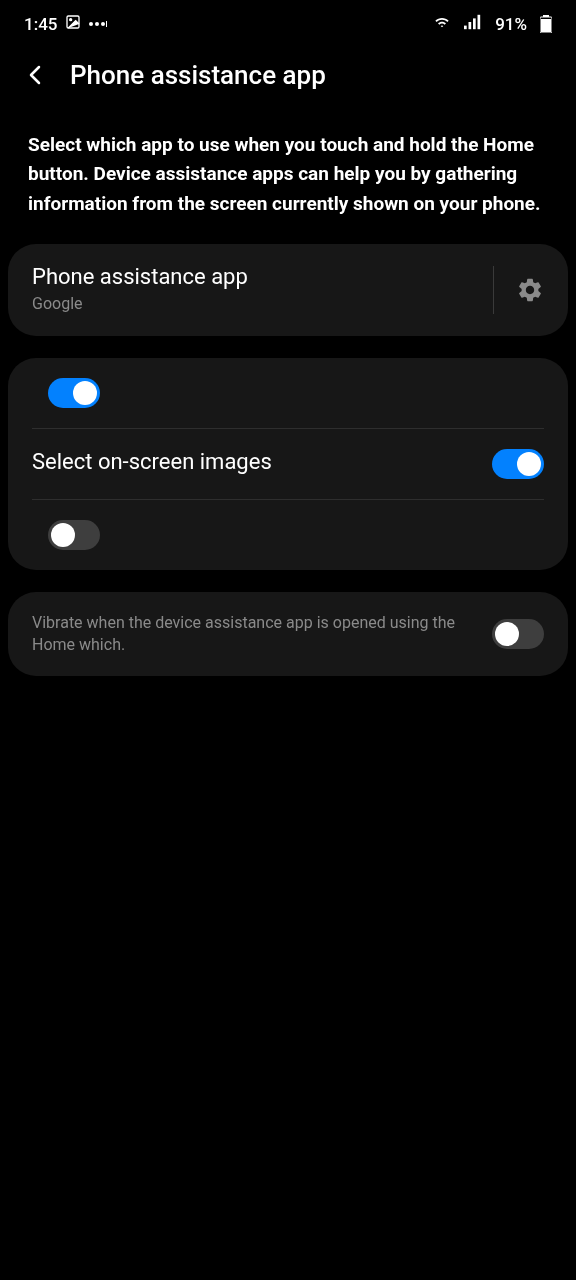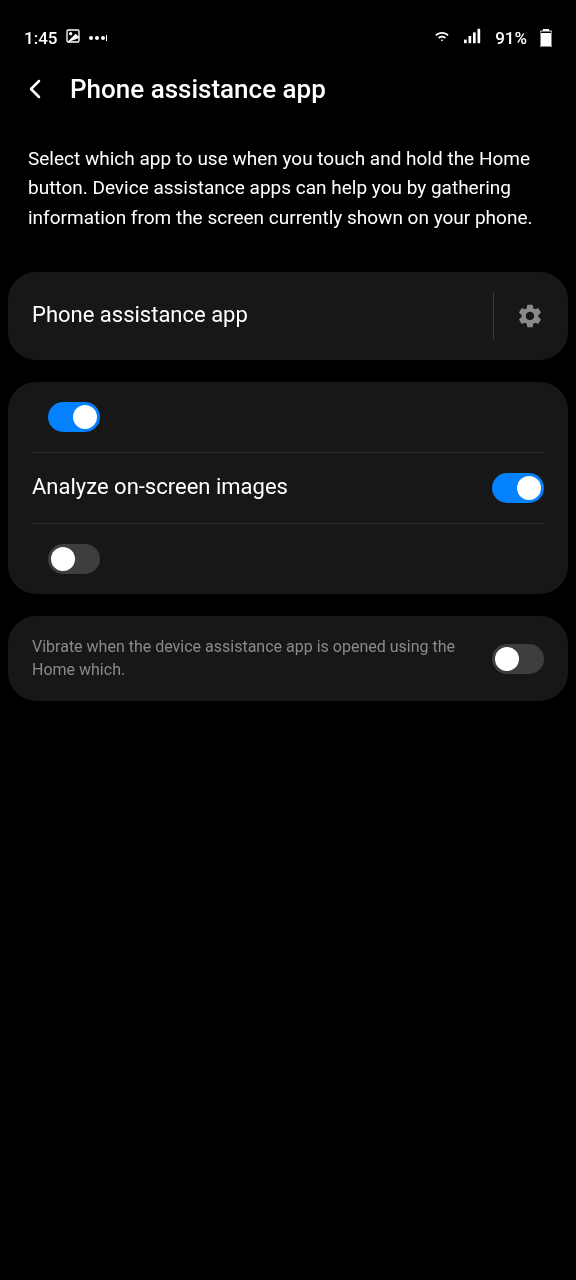--- a/index.html
+++ b/index.html
@@ -12,21 +12,21 @@
       height: 1280px;
       background: #000000;
       font-family: -apple-system, BlinkMacSystemFont, 'Segoe UI', Roboto, sans-serif;
       color: #ffffff;
       overflow: hidden;
     }
     .status-bar {
       display: flex;
       justify-content: space-between;
       align-items: center;
-      padding: 28px 24px 8px 24px;
+      padding: 14px 24px 8px 24px;
       font-size: 17px;
       font-weight: 500;
     }
     .status-left {
       display: flex;
       align-items: center;
       gap: 8px;
     }
     .status-right {
       display: flex;
@@ -47,24 +47,25 @@
     .back-icon {
       width: 24px;
       height: 24px;
     }
     .title {
       font-size: 26px;
       font-weight: 500;
       color: #ffffff;
     }
     .description {
-      padding: 18px 28px 40px 28px;
+      padding: 18px 28px 26px 28px;
       font-size: 19px;
       line-height: 1.55;
       color: #ffffff;
+      font-weight: bold;
     }
     .card {
       background: #171717;
       border-radius: 28px;
       margin: 0 8px 22px 8px;
       overflow: hidden;
     }
     .card-item {
       padding: 20px 24px;
       display: flex;
@@ -190,39 +191,40 @@
   </span>
   <div class="title">Phone assistance app</div>
 </div>
 
 <div class="description">Select which app to use when you touch and hold the Home button. Device assistance apps can help you by gathering information from the screen currently shown on your phone.</div>
 
 <div class="card">
   <div class="card-item">
     <div class="card-item-content">
       <div class="card-item-title">Phone assistance app</div>
+      <div class="card-item-subtitle">Google</div>
     </div>
     <div class="gear-container">
       <svg class="gear-icon" viewBox="0 0 24 24" fill="currentColor">
         <path d="M19.14,12.94c0.04-0.3,0.06-0.61,0.06-0.94c0-0.32-0.02-0.64-0.07-0.94l2.03-1.58c0.18-0.14,0.23-0.41,0.12-0.61 l-1.92-3.32c-0.12-0.22-0.37-0.29-0.59-0.22l-2.39,0.96c-0.5-0.38-1.03-0.7-1.62-0.94L14.4,2.81c-0.04-0.24-0.24-0.41-0.48-0.41 h-3.84c-0.24,0-0.43,0.17-0.47,0.41L9.25,5.35C8.66,5.59,8.12,5.92,7.63,6.29L5.24,5.33c-0.22-0.08-0.47,0-0.59,0.22L2.74,8.87 C2.62,9.08,2.66,9.34,2.86,9.48l2.03,1.58C4.84,11.36,4.8,11.69,4.8,12s0.02,0.64,0.07,0.94l-2.03,1.58 c-0.18,0.14-0.23,0.41-0.12,0.61l1.92,3.32c0.12,0.22,0.37,0.29,0.59,0.22l2.39-0.96c0.5,0.38,1.03,0.7,1.62,0.94l0.36,2.54 c0.05,0.24,0.24,0.41,0.48,0.41h3.84c0.24,0,0.44-0.17,0.47-0.41l0.36-2.54c0.59-0.24,1.13-0.56,1.62-0.94l2.39,0.96 c0.22,0.08,0.47,0,0.59-0.22l1.92-3.32c0.12-0.22,0.07-0.47-0.12-0.61L19.14,12.94z M12,15.6c-1.98,0-3.6-1.62-3.6-3.6 s1.62-3.6,3.6-3.6s3.6,1.62,3.6,3.6S13.98,15.6,12,15.6z"></path>
       </svg>
     </div>
   </div>
 </div>
 
 <div class="card">
   <div class="card-item">
     <div class="toggle toggle-on">
       <div class="toggle-knob"></div>
     </div>
   </div>
   <div class="divider"></div>
   <div class="card-item">
     <div class="card-item-content">
-      <div class="card-item-title">Analyze on-screen images</div>
+      <div class="card-item-title">Select on-screen images</div>
     </div>
     <div class="toggle toggle-on">
       <div class="toggle-knob"></div>
     </div>
   </div>
   <div class="divider"></div>
   <div class="card-item">
     <div class="toggle toggle-off">
       <div class="toggle-knob"></div>
     </div>

